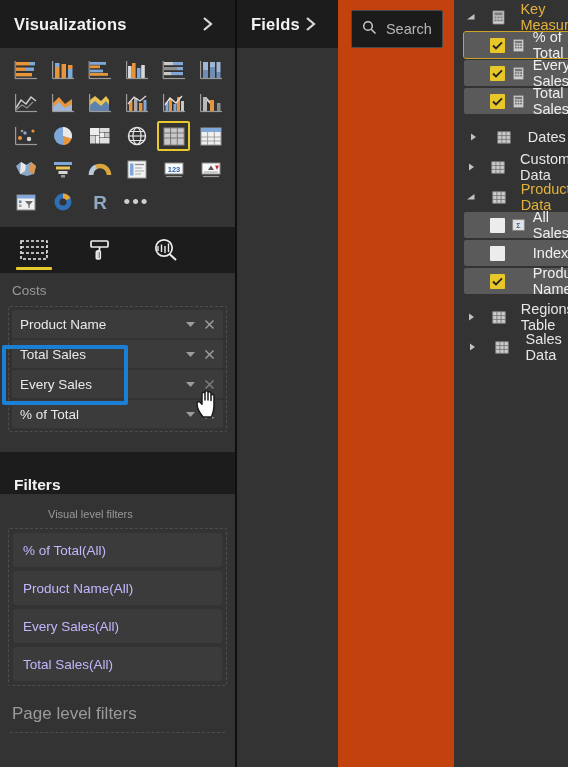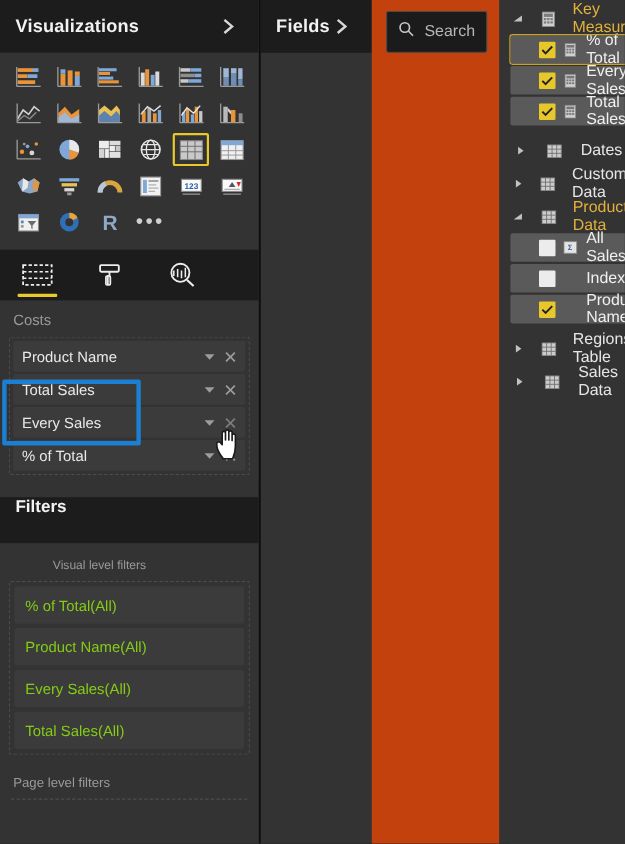--- a/index.html
+++ b/index.html
@@ -57,34 +57,34 @@
     display: flex; align-items: center; padding: 0 4px 0 8px;
     margin-bottom: 2px; position: relative;
   }
   .field-pill:last-child { margin-bottom: 0; }
   .field-pill .fname { color: #e9e9e9; font-size: 13.5px; flex: 1; white-space: nowrap; overflow: hidden; }
   .caret-dn { width: 18px; display: flex; align-items: center; justify-content: center; }
   .x-btn { width: 20px; display: flex; align-items: center; justify-content: center; }
 
   
   .filters-header {
-    height: 42px; background: #1c1c1c; display: flex; align-items: flex-start;
+    height: 42px; background: #1c1c1c; display: flex; align-items: flex-end;
     padding-left: 14px; flex: none; margin-top: 12px;
   }
   .filters-title { color: #f2f2f2; font-size: 15.5px; font-weight: bold; }
   .filters-body { background: #333333; padding: 8px 8px 0 8px; flex: 1; }
   .filt-sub { color: #9a9a9a; font-size: 11px; padding: 6px 4px 8px 4px; margin-left: 36px; }
   .filt-box { border: 1px dashed #4e4e4e; border-radius: 2px; padding: 4px; }
   .filt-chip {
     height: 34px; background: #3b3b3b; border-radius: 3px;
     display: flex; align-items: center; padding: 0 10px;
-    color: #84cc16; font-size: 13.5px; margin-bottom: 4px;
+    color: #c4b5fd; font-size: 13.5px; margin-bottom: 4px;
   }
   .filt-chip:last-child { margin-bottom: 0; }
-  .filt-sub2 { color: #9a9a9a; font-size: 12px; padding: 18px 4px 8px 4px; }
+  .filt-sub2 { color: #9a9a9a; font-size: 17px; padding: 18px 4px 8px 4px; }
   .dash-bottom { border-top: 1px dashed #4e4e4e; margin: 0 2px; }
 
   
   .blue-rect {
     position: absolute; left: 2px; top: 345px; width: 126px; height: 60px;
     border: 4px solid #1b7fd4; border-radius: 2px; pointer-events: none; z-index: 30;
   }
   
   .cursor-hand { position: absolute; left: 194px; top: 386px; z-index: 40; pointer-events: none; }
 

